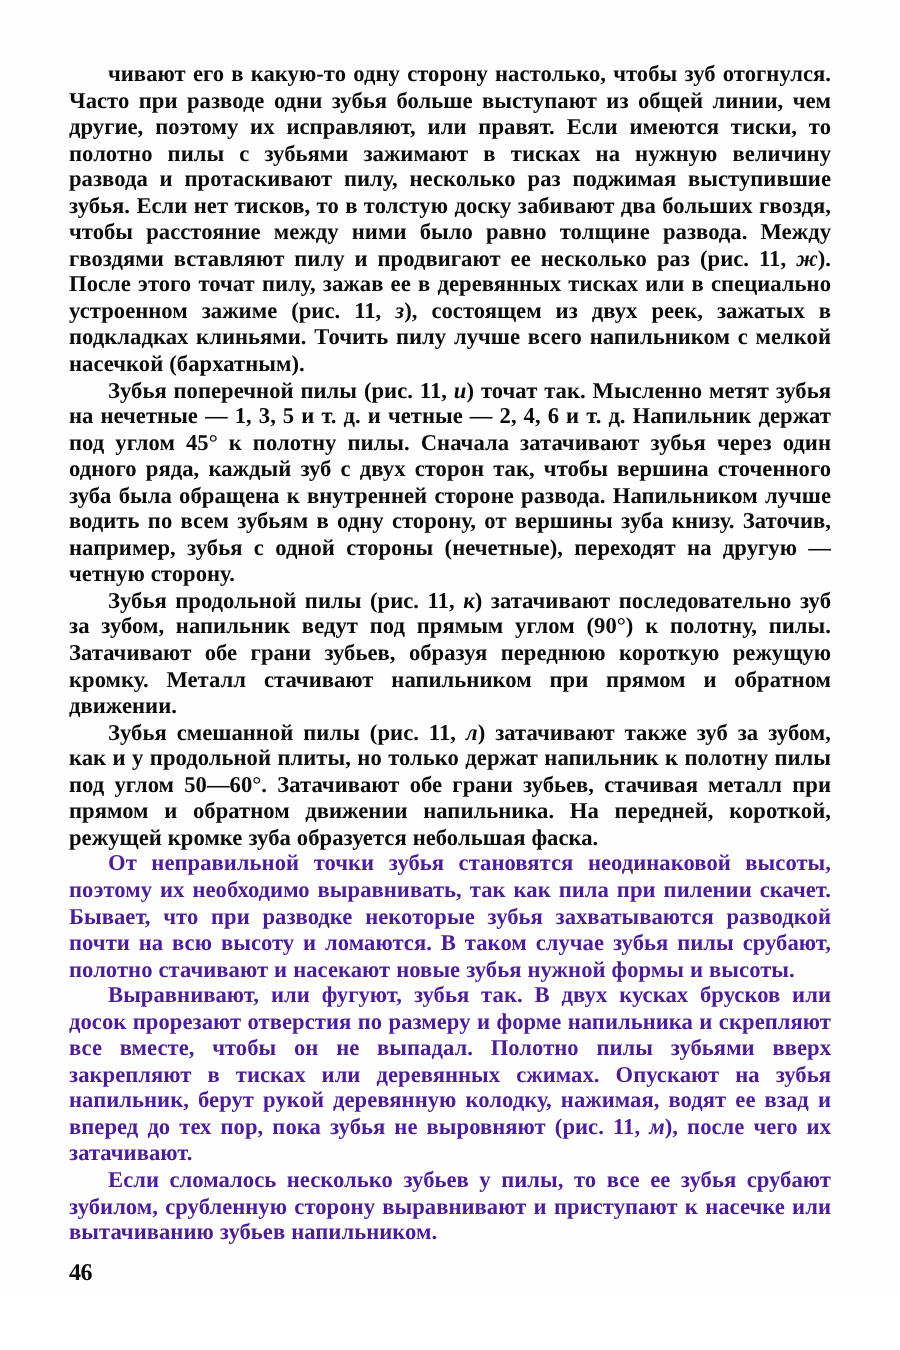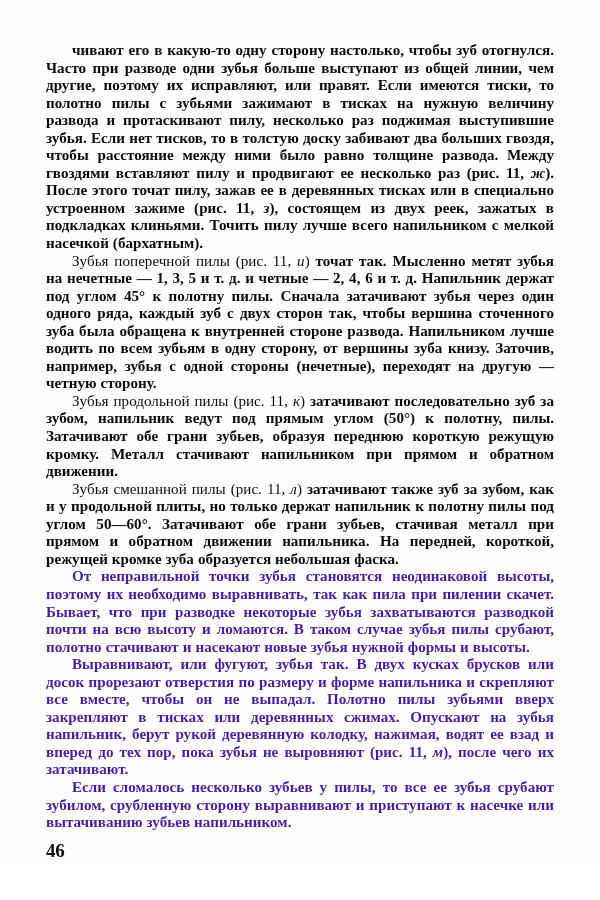--- a/index.html
+++ b/index.html
@@ -39,21 +39,21 @@
   p.heavy {
     font-weight: 700;
     color: #0b0b0b;
   }
   
   p.light {
     font-weight: 600;
     color: #4c1d95;
   }
   .lead {
-    font-weight: 400;
+    font-weight: 700;
   }
   .figref-i {
     font-style: italic;
   }
   h2.subhead {
     margin: 0;
     font-family: "DejaVu Sans", "Liberation Sans", sans-serif;
     font-weight: 700;
     font-size: 10.6px;
     line-height: 14.5px;
@@ -65,38 +65,38 @@
   }
   .subhead-wrap {
     margin-top: 34px;
     margin-bottom: 25px;
   }
   .folio {
     position: absolute;
     left: 46px;
     top: 840px;
     font-family: "Liberation Serif", "DejaVu Serif", serif;
-    font-size: 19px;
+    font-size: 16px;
     font-weight: 800;
     color: #0b0b0b;
     letter-spacing: -0.3px;
   }
 </style>
 </head>
 <body>
 
 <div class="page">
 
   <div class="textblock">
 
     <p class="para heavy">чивают его в какую-то одну сторону настолько, чтобы зуб отогнулся. Часто при разводе одни зубья больше выступают из общей линии, чем другие, поэтому их исправляют, или правят. Если имеются тиски, то полотно пилы с зубьями зажимают в тисках на нужную величину развода и протаскивают пилу, несколько раз поджимая выступившие зубья. Если нет тисков, то в толстую доску забивают два больших гвоздя, чтобы расстояние между ними было равно толщине развода. Между гвоздями вставляют пилу и продвигают ее несколько раз (рис. 11, <span class="figref-i">ж</span>). После этого точат пилу, зажав ее в деревянных тисках или в специально устроенном зажиме (рис. 11, <span class="figref-i">з</span>), состоящем из двух реек, зажатых в подкладках клиньями. Точить пилу лучше всего напильником с мелкой насечкой (бархатным).</p>
 
     <p class="para heavy"><span class="lead">Зубья поперечной пилы (рис. 11, <span class="figref-i">и</span>)</span><span> точат так. Мысленно метят зубья на нечетные — 1, 3, 5 и т. д. и четные — 2, 4, 6 и т. д. Напильник держат под углом 45° к полотну пилы. Сначала затачивают зубья через один одного ряда, каждый зуб с двух сторон так, чтобы вершина сточенного зуба была обращена к внутренней стороне развода. Напильником лучше водить по всем зубьям в одну сторону, от вершины зуба книзу. Заточив, например, зубья с одной стороны (нечетные), переходят на другую — четную сторону.</span></p>
 
-    <p class="para heavy"><span class="lead">Зубья продольной пилы (рис. 11, <span class="figref-i">к</span>)</span><span> затачивают последовательно зуб за зубом, напильник ведут под прямым углом (50°) к полотну, пилы. Затачивают обе грани зубьев, образуя переднюю короткую режущую кромку. Металл стачивают напильником при прямом и обратном движении.</span></p>
+    <p class="para heavy"><span class="lead">Зубья продольной пилы (рис. 11, <span class="figref-i">к</span>)</span><span> затачивают последовательно зуб за зубом, напильник ведут под прямым углом (90°) к полотну, пилы. Затачивают обе грани зубьев, образуя переднюю короткую режущую кромку. Металл стачивают напильником при прямом и обратном движении.</span></p>
 
     <p class="para heavy"><span class="lead">Зубья смешанной пилы (рис. 11, <span class="figref-i">л</span>)</span><span> затачивают также зуб за зубом, как и у продольной плиты, но только держат напильник к полотну пилы под углом 50—60°. Затачивают обе грани зубьев, стачивая металл при прямом и обратном движении напильника. На передней, короткой, режущей кромке зуба образуется небольшая фаска.</span></p>
 
 
     <p class="para light">От неправильной точки зубья становятся неодинаковой высоты, поэтому их необходимо выравнивать, так как пила при пилении скачет. Бывает, что при разводке некоторые зубья захватываются разводкой почти на всю высоту и ломаются. В таком случае зубья пилы срубают, полотно стачивают и насекают новые зубья нужной формы и высоты.</p>
 
     <p class="para light">Выравнивают, или фугуют, зубья так. В двух кусках брусков или досок прорезают отверстия по размеру и форме напильника и скрепляют все вместе, чтобы он не выпадал. Полотно пилы зубьями вверх закрепляют в тисках или деревянных сжимах. Опускают на зубья напильник, берут рукой деревянную колодку, нажимая, водят ее взад и вперед до тех пор, пока зубья не выровняют (рис. 11, <span class="figref-i">м</span>), после чего их затачивают.</p>
 
     <p class="para light">Если сломалось несколько зубьев у пилы, то все ее зубья срубают зубилом, срубленную сторону выравнивают и приступают к насечке или вытачиванию зубьев напильником.</p>
 

